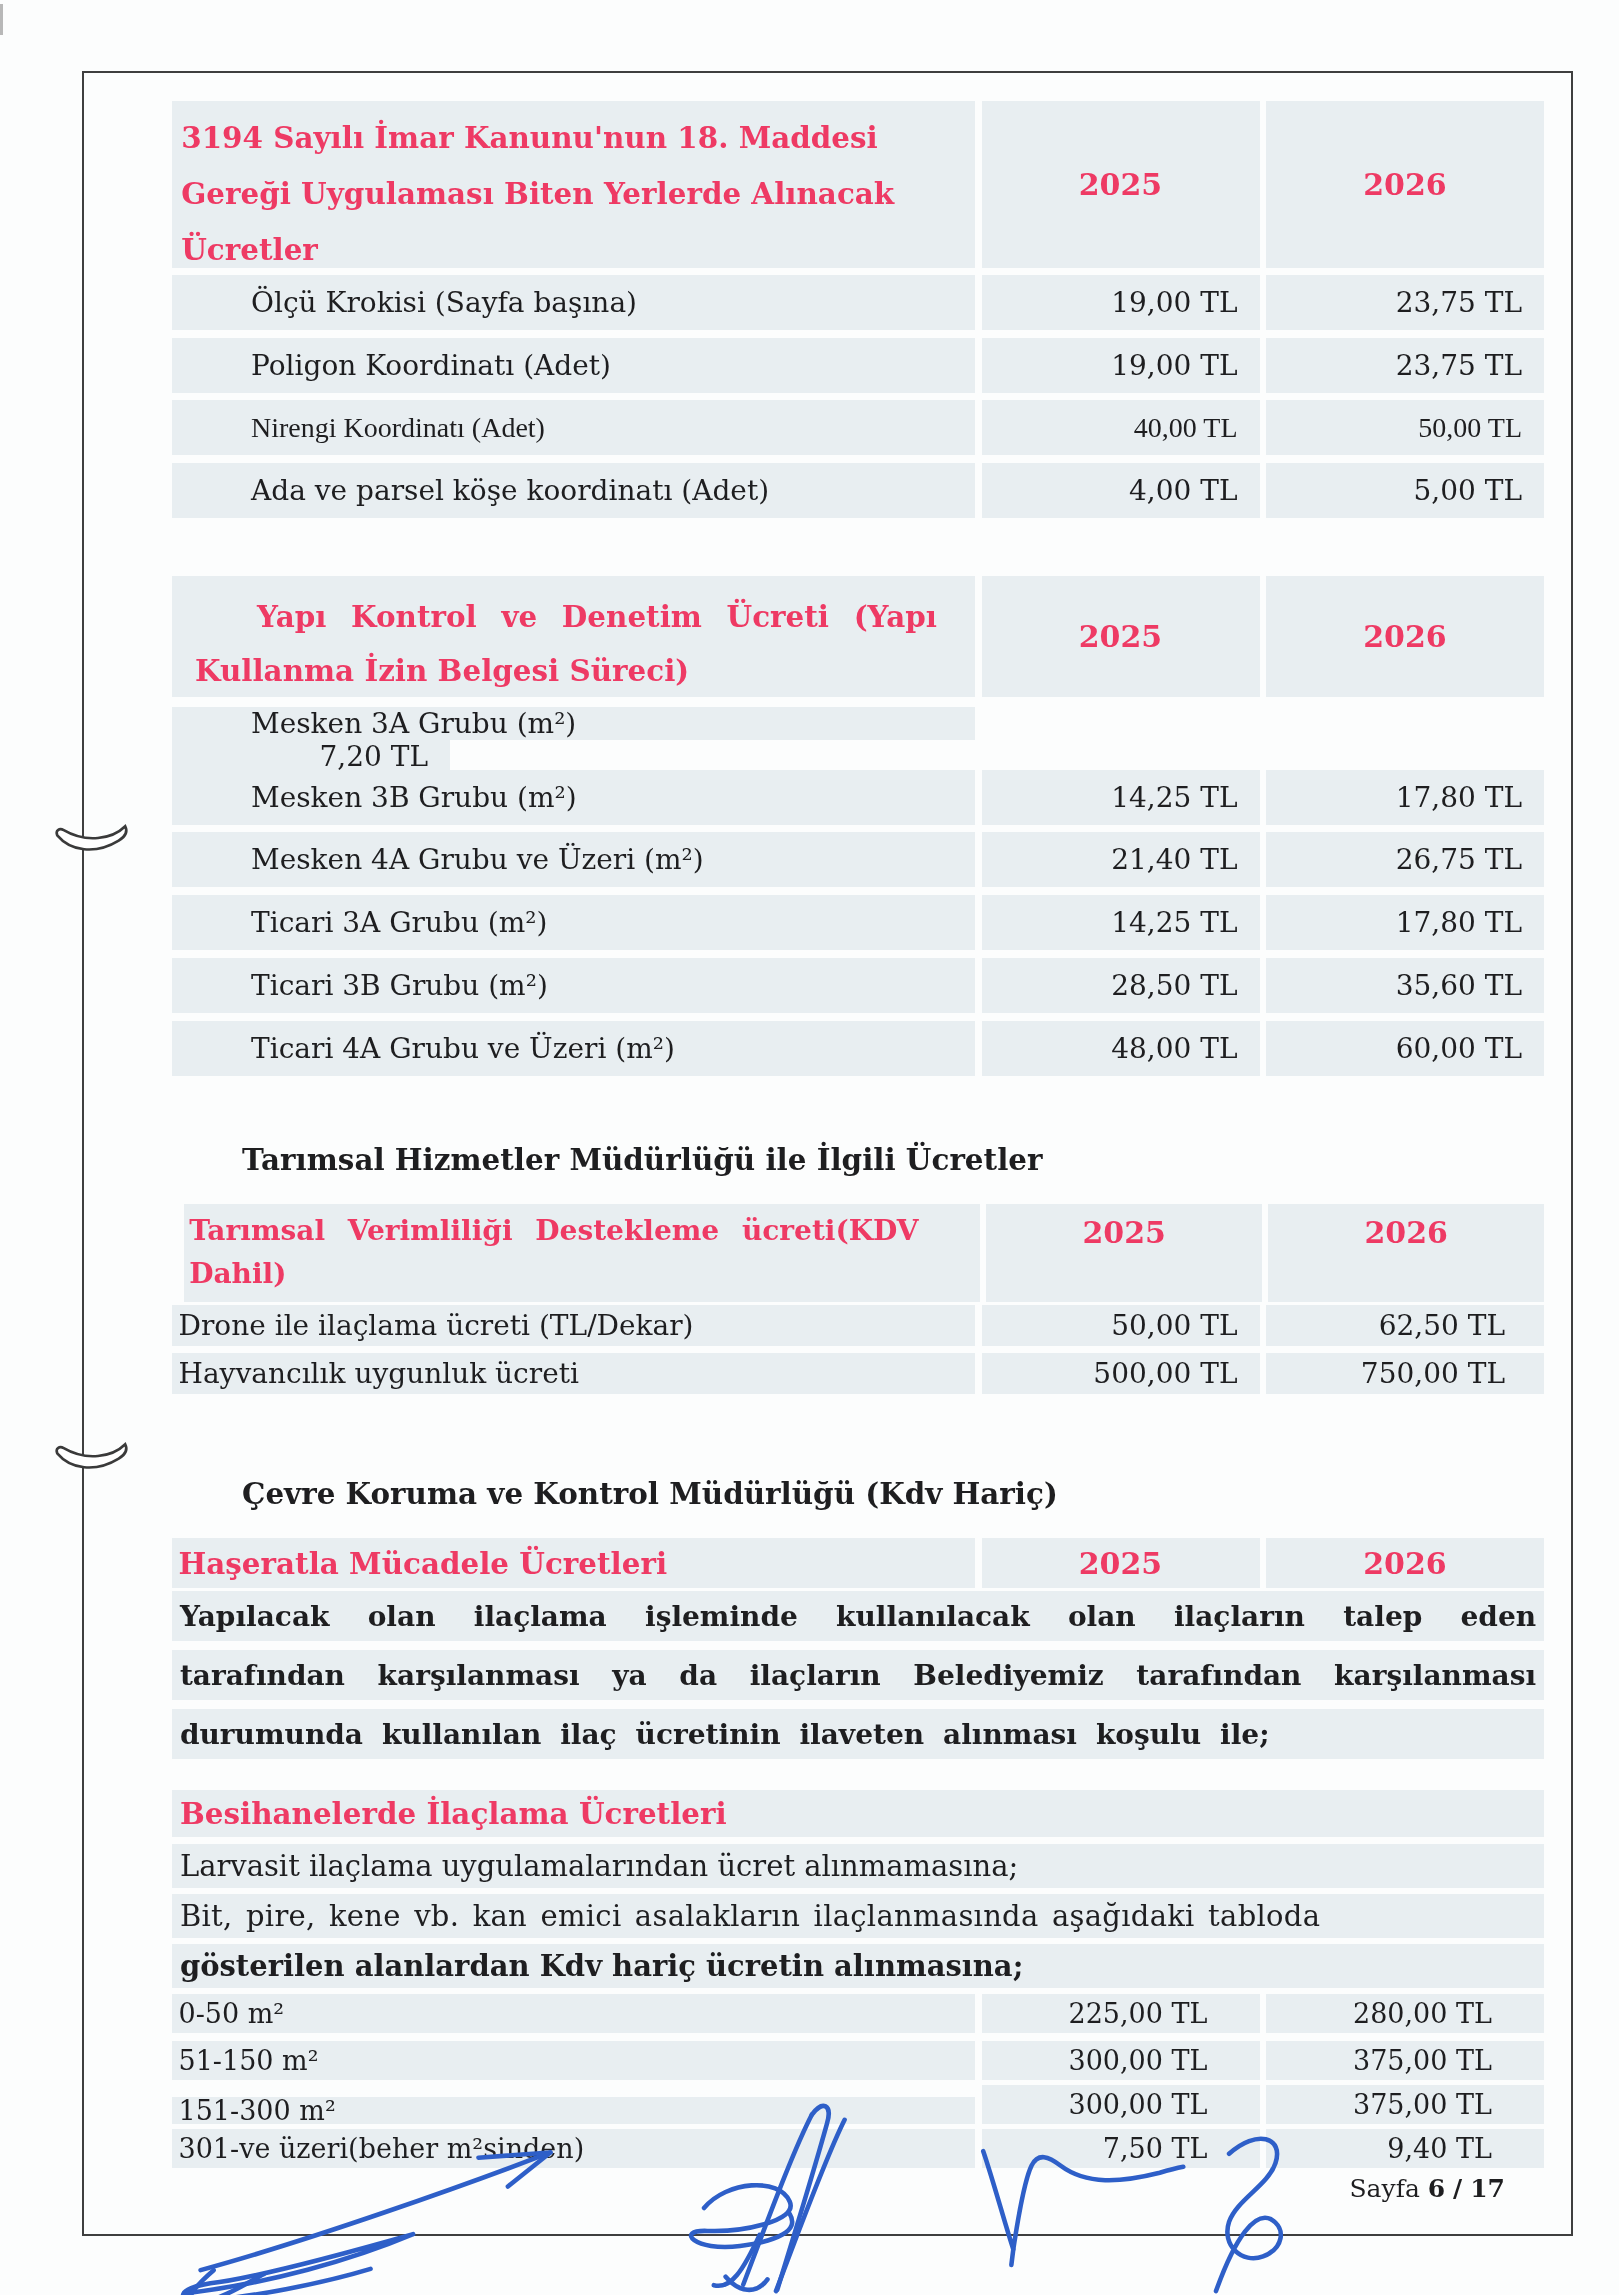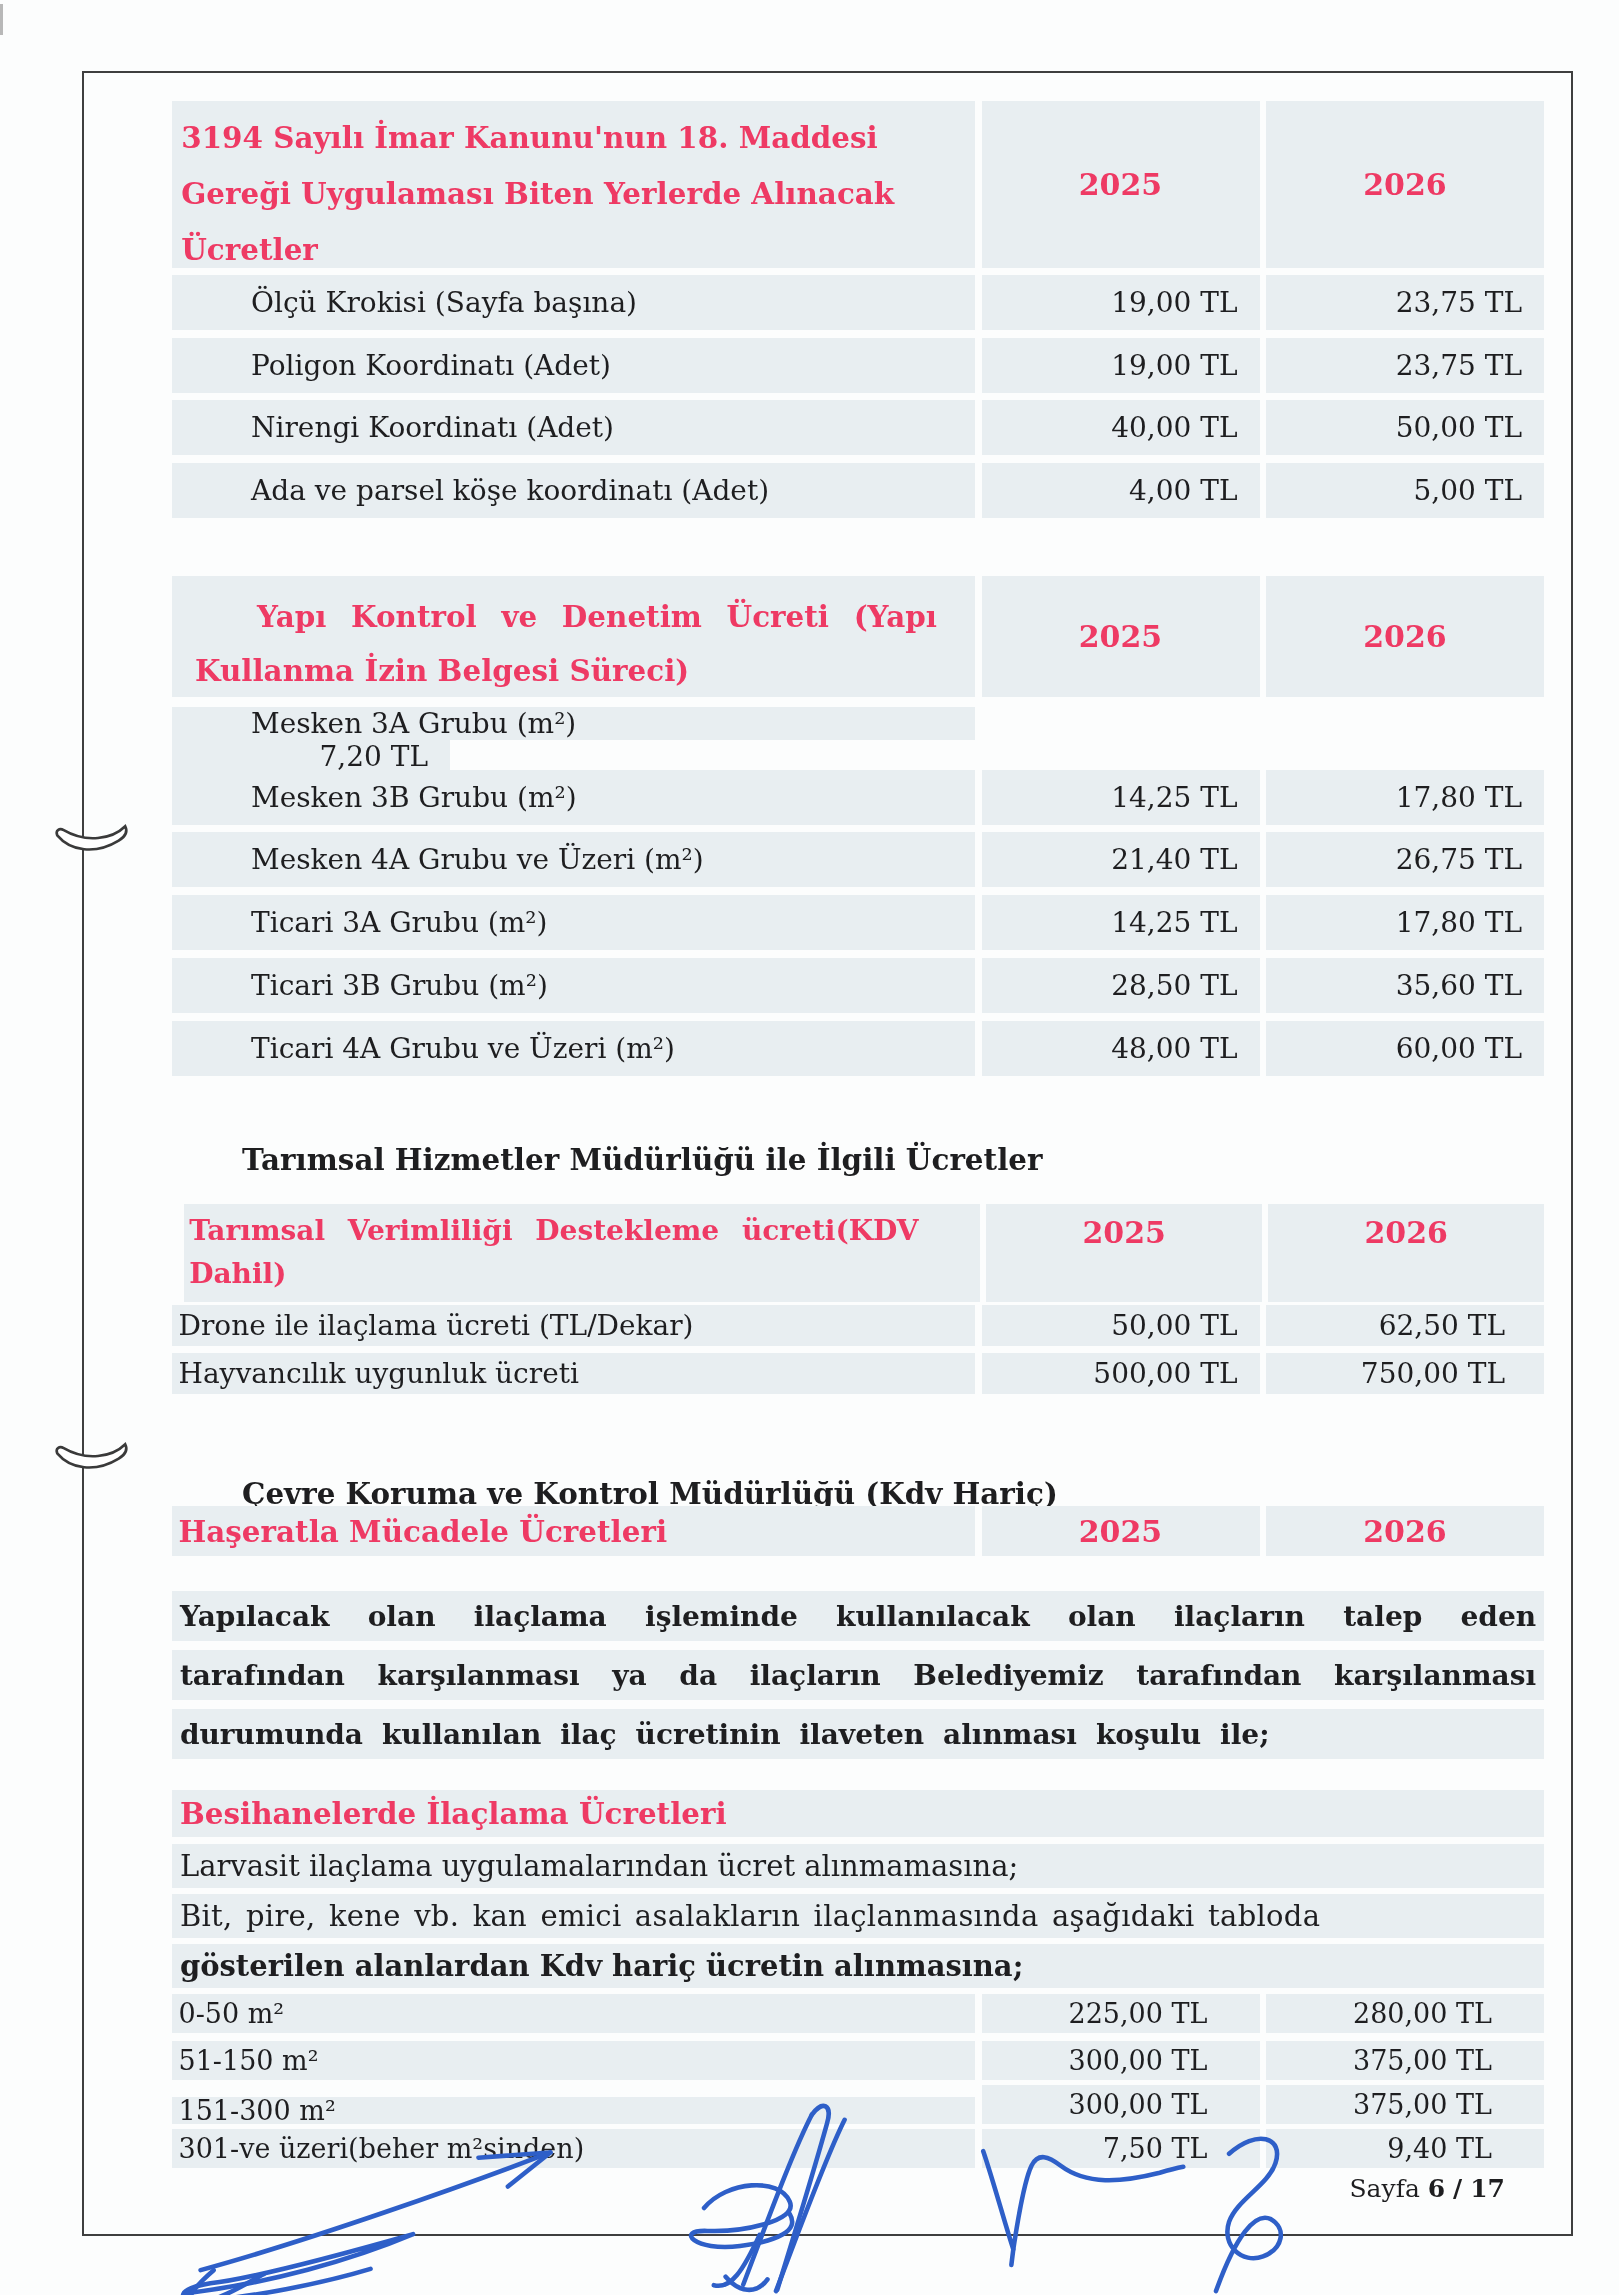--- a/index.html
+++ b/index.html
@@ -70,21 +70,21 @@
     <div class="c-gap"></div>
     <div class="c-val">23,75 TL</div>
   </div>
   <div class="trow" style="top:338px;height:55px;">
     <div class="c-label ind120">Poligon Koordinatı (Adet)</div>
     <div class="c-gap"></div>
     <div class="c-val">19,00 TL</div>
     <div class="c-gap"></div>
     <div class="c-val">23,75 TL</div>
   </div>
-  <div class="trow" style="top:400px;height:55px;">
+  <div class="trow" style="top:400px;height:55px;font-family:Liberation Serif, serif;">
     <div class="c-label ind120">Nirengi Koordinatı (Adet)</div>
     <div class="c-gap"></div>
     <div class="c-val">40,00 TL</div>
     <div class="c-gap"></div>
     <div class="c-val">50,00 TL</div>
   </div>
   <div class="trow" style="top:463px;height:55px;">
     <div class="c-label ind120">Ada ve parsel köşe koordinatı (Adet)</div>
     <div class="c-gap"></div>
     <div class="c-val">4,00 TL</div>
@@ -169,21 +169,21 @@
   <div class="trow" style="top:1353px;height:41px;">
     <div class="c-label ind10">Hayvancılık uygunluk ücreti</div>
     <div class="c-gap"></div>
     <div class="c-val">500,00 TL</div>
     <div class="c-gap"></div>
     <div class="c-val" style="padding-right:39px;">750,00 TL</div>
   </div>
 
   <div class="heading" style="top:1476px;text-align:center;">Çevre Koruma ve Kontrol Müdürlüğü (Kdv Hariç)</div>
 
-  <div class="trow" style="top:1506px;height:50px;">
+  <div class="trow" style="top:1538px;height:50px;">
     <div class="c-label ind10 pink" style="font-size:29.4px;">Haşeratla Mücadele Ücretleri</div>
     <div class="c-gap"></div>
     <div class="c-val center pink colhead">2025</div>
     <div class="c-gap"></div>
     <div class="c-val center pink colhead">2026</div>
   </div>
 
   <div class="band boldnote" style="top:1591px;height:50px;">
     <span class="just">Yapılacak olan ilaçlama işleminde kullanılacak olan ilaçların talep eden</span>
   </div>

